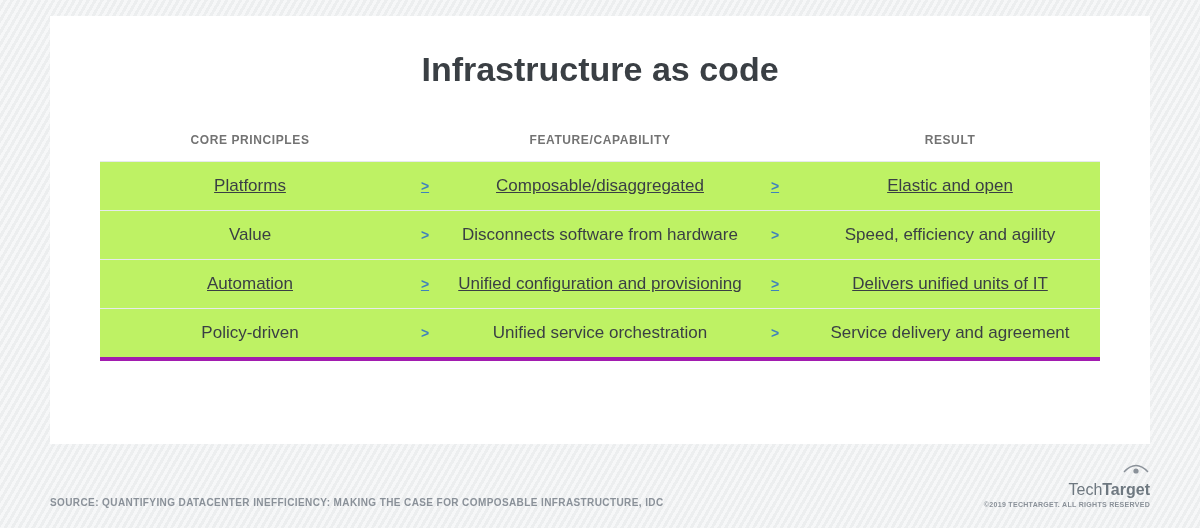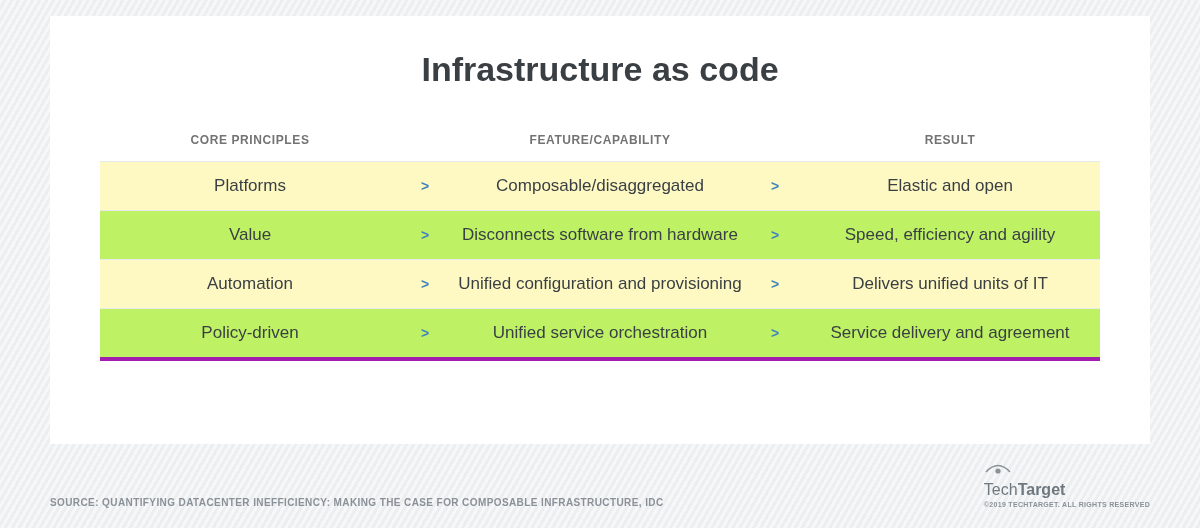--- a/index.html
+++ b/index.html
@@ -45,21 +45,21 @@
     padding: 10px 6px 14px 6px;
   }
   tbody td {
     text-align: center;
     font-size: 17px;
     color: #3a3f44;
     padding: 14px 8px;
     border-top: 1px solid #e6eaed;
   }
   tbody tr:last-child td { border-bottom: 4px solid #a21caf; }
-  .odd td { background: #fef9c3; }
+  .odd td { background: #bef264; text-decoration: underline; }
   .even td { background: #bef264; }
   col.content { width: 30%; }
   col.arrow { width: 5%; }
   .chevron {
     color: #3f82bc;
     font-weight: 700;
     font-size: 14px;
   }
   .footer {
     position: absolute;
@@ -71,20 +71,21 @@
     align-items: flex-end;
     color: #6e7880;
   }
   .source {
     font-size: 10px;
     letter-spacing: 0.4px;
     font-weight: 700;
     color: #8a9199;
   }
   .brand {
+    text-align: right;
   }
   .brand .eye {
     width: 28px;
     height: 14px;
     margin-left: auto;
     margin-bottom: 1px;
   }
   .brand .copyright {
     font-size: 7px;
     letter-spacing: 0.3px;

